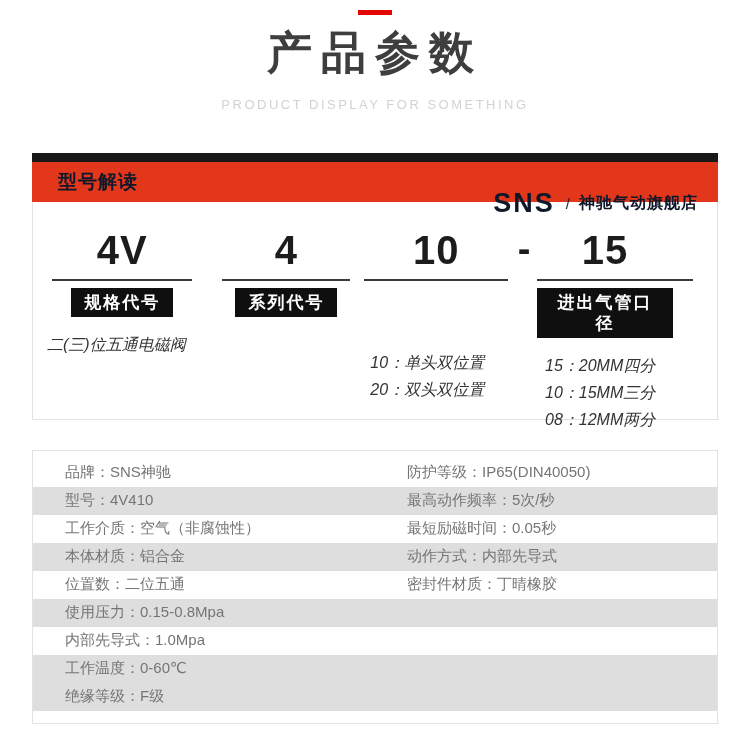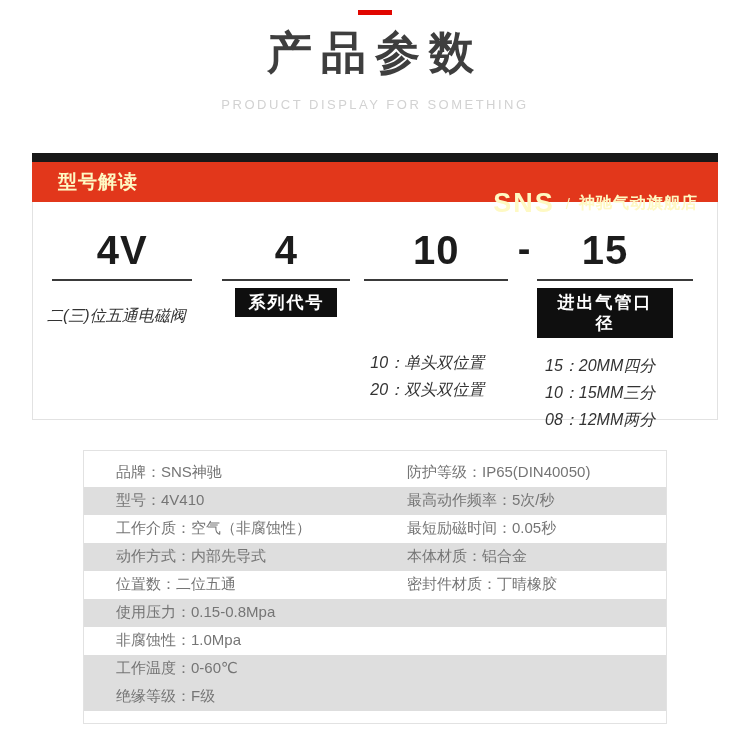--- a/index.html
+++ b/index.html
@@ -36,21 +36,21 @@
     margin-top:18px;
     font-size:13px;font-weight:normal;color:var(--subtitle-color);
     letter-spacing:2.5px;
   }
   
   .model-section{width:686px;margin:41px auto 0;}
   .black-strip{height:9px;background:var(--strip-black);}
   .red-banner{
     height:40px;background:var(--red-banner);
     display:flex;align-items:center;justify-content:space-between;
-    padding:0 20px 0 26px;color:#fef9c3;
+    padding:0 20px 0 26px;color:#0f172a;
   }
   .banner-left{font-size:19px;font-weight:bold;letter-spacing:1px;}
   .banner-right{display:flex;align-items:center;margin-top:44px;}
   .brand{font-size:27px;font-weight:800;letter-spacing:2px;line-height:1;}
   .slash{font-size:15px;margin:0 9px 0 11px;opacity:.95;}
   .store{font-size:16px;font-weight:bold;letter-spacing:1px;}
   .model-card{
     border:1px solid var(--card-border);border-top:none;
     height:218px;padding-top:27px;background:#fff;
     display:flex;align-items:flex-start;
@@ -79,21 +79,21 @@
   .mdash{
     width:26px;text-align:center;
     font-size:38px;font-weight:bold;color:#1c1c1c;line-height:1.1;
   }
   .descs{margin-top:14px;font-size:16px;color:var(--desc-text);line-height:27px;white-space:nowrap;font-style:italic;}
   .c1 .descs{padding-left:14px;}
   .c3 .descs{padding-left:9px;}
   .c4 .descs{padding-left:8px;}
   
   .spec-card{
-    width:584px;margin:30px auto 0;background:#fff;
+    width:686px;margin:30px auto 0;background:#fff;
     border:1px solid var(--card-border);
     padding:8px 0 12px;
   }
   .spec-row{
     display:flex;height:28px;align-items:center;
     font-size:15px;color:var(--spec-text);
   }
   .spec-row.striped{background:var(--stripe-gray);}
   .spec-cell{width:50%;padding-left:32px;white-space:pre;overflow:hidden;}
 </style>
@@ -111,21 +111,21 @@
   <div class="red-banner">
     <span class="banner-left">型号解读</span>
     <span class="banner-right">
       <span class="brand">SNS</span>
       <span class="slash">/</span>
       <span class="store">神驰气动旗舰店</span>
     </span>
   </div>
   <div class="model-card" id="model-columns">
       <div class="mcol c1">
-        <div class="head"><div class="num">4V</div><div class="rule"></div></div>
+        <div class="head"><div class="num">4V</div><div class="rule"></div><div class="tag">规格代号</div></div>
         <div class="descs">
           <div>二(三)位五通电磁阀</div>
         </div>
       </div>
       <div class="mcol c2">
         <div class="head"><div class="num">4</div><div class="rule"></div><div class="tag">系列代号</div></div>
       </div>
       <div class="mcol c3">
         <div class="head"><div class="num">10</div><div class="rule"></div></div>
         <div class="descs">
@@ -152,33 +152,33 @@
     </div>
     <div class="spec-row striped">
       <div class="spec-cell">型号：4V410</div>
       <div class="spec-cell">最高动作频率：5次/秒</div>
     </div>
     <div class="spec-row">
       <div class="spec-cell">工作介质：空气（非腐蚀性）</div>
       <div class="spec-cell">最短励磁时间：0.05秒</div>
     </div>
     <div class="spec-row striped">
+      <div class="spec-cell">本体材质：铝合金</div>
       <div class="spec-cell">动作方式：内部先导式</div>
-      <div class="spec-cell">本体材质：铝合金</div>
     </div>
     <div class="spec-row">
       <div class="spec-cell">位置数：二位五通</div>
       <div class="spec-cell">密封件材质：丁晴橡胶</div>
     </div>
     <div class="spec-row striped">
       <div class="spec-cell">使用压力：0.15-0.8Mpa</div>
       <div class="spec-cell"></div>
     </div>
     <div class="spec-row">
-      <div class="spec-cell">非腐蚀性：1.0Mpa</div>
+      <div class="spec-cell">内部先导式：1.0Mpa</div>
       <div class="spec-cell"></div>
     </div>
     <div class="spec-row striped">
       <div class="spec-cell">工作温度：0-60℃</div>
       <div class="spec-cell"></div>
     </div>
     <div class="spec-row striped">
       <div class="spec-cell">绝缘等级：F级</div>
       <div class="spec-cell"></div>
     </div>

